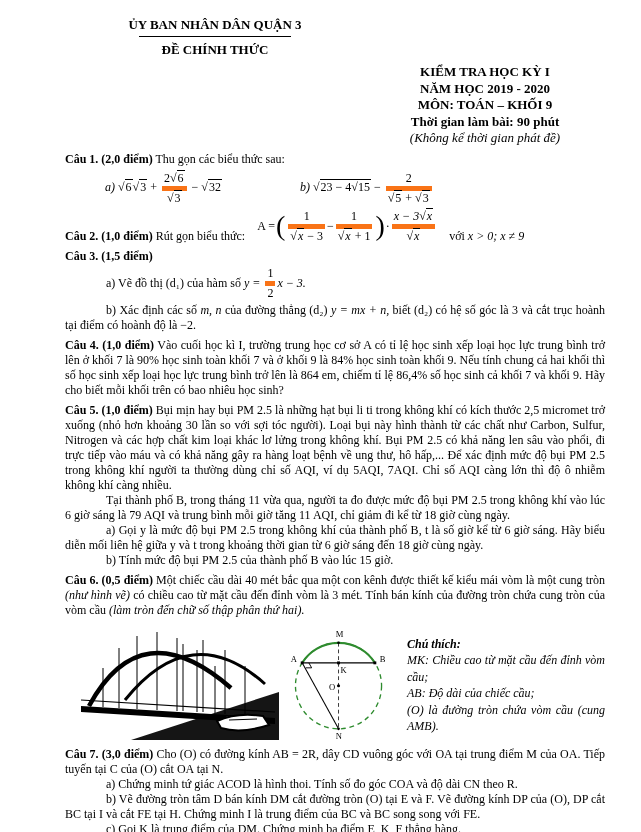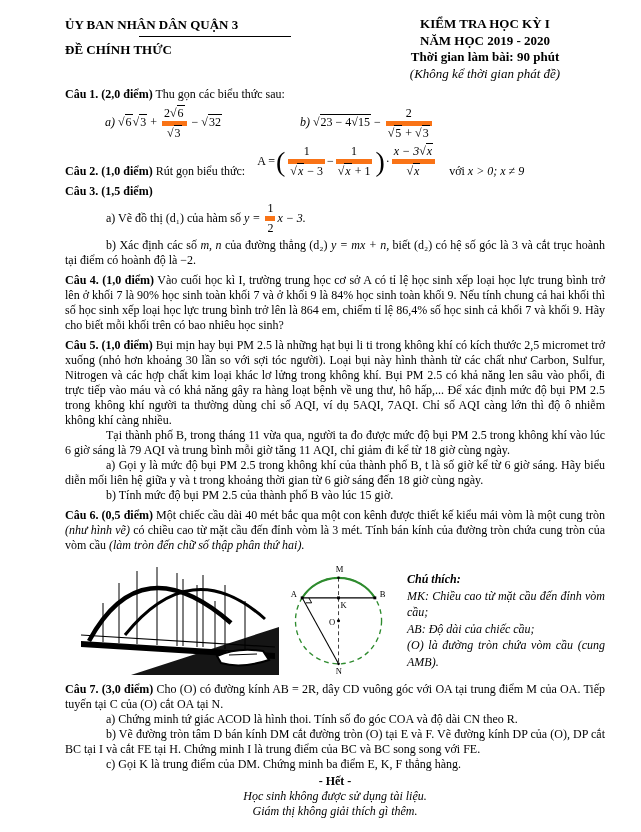--- a/index.html
+++ b/index.html
@@ -3,24 +3,24 @@
 <meta charset="utf-8">
 <style>
   html,body { margin:0; padding:0; background:#fff; }
   .page {
     width:641px; height:832px; background:#fff; color:#000;
     font-family:"Liberation Serif", serif; font-size:12px; line-height:15px;
     box-sizing:border-box; padding:16px 36px 0 65px; overflow:hidden;
   }
   
   .header { display:flex; }
-  .h-left { width:300px; text-align:left; font-weight:bold; font-size:13px; line-height:17px; }
+  .h-left { width:300px; text-align:center; font-weight:bold; font-size:13px; line-height:17px; }
   .h-rule { width:152px; border-top:1.4px solid #000; height:0; margin:3px auto 4px; }
   .h-de { margin-top:3px; }
-  .h-right { flex:1; text-align:center; font-weight:bold; font-size:13px; line-height:16.5px; }
+  .h-right { flex:1; text-align:center; font-weight:bold; font-size:13px; line-height:16.5px;margin-top:48px; }
   .h-right .it { font-weight:normal; font-style:italic; }
   
   .question { margin-top:5px; text-align:justify; }
   .qlabel { font-weight:bold; }
   p { margin:0; }
   .item { text-indent:41px; text-align:justify; }
   .mi { font-style:italic; }
   
   .frac { display:inline-block; vertical-align:middle; text-align:center; margin:0 2px; line-height:15px; }
   .num { display:block; border-bottom:5px solid #f97316; padding:0 2px; }
@@ -55,20 +55,21 @@
 
   <div class="header">
     <div class="h-left">
       <div>ỦY BAN NHÂN DÂN QUẬN 3</div>
       <div class="h-rule"></div>
       <div class="h-de">ĐỀ CHÍNH THỨC</div>
     </div>
     <div class="h-right">
       <div>KIỂM TRA HỌC KỲ I</div>
       <div>NĂM HỌC 2019 - 2020</div>
+      <div>MÔN: TOÁN – KHỐI 9</div>
       <div>Thời gian làm bài: 90 phút</div>
       <div class="it">(Không kể thời gian phát đề)</div>
     </div>
   </div>
 
   <div class="question">
     <p><span class="qlabel">Câu 1. (2,0 điểm)</span><span> Thu gọn các biểu thức sau:</span></p>
     <div class="q1row">
       <span class="q1a">
         <span class="mi">a) </span><span class="sqrt"><span>√</span><span class="rad">6</span></span><span class="sqrt"><span>√</span><span class="rad">3</span></span><span> + </span><span class="frac"><span class="num"><span>2</span><span class="sqrt"><span>√</span><span class="rad">6</span></span></span><span class="den"><span class="sqrt"><span>√</span><span class="rad">3</span></span></span></span><span> − </span><span class="sqrt"><span>√</span><span class="rad">32</span></span>

